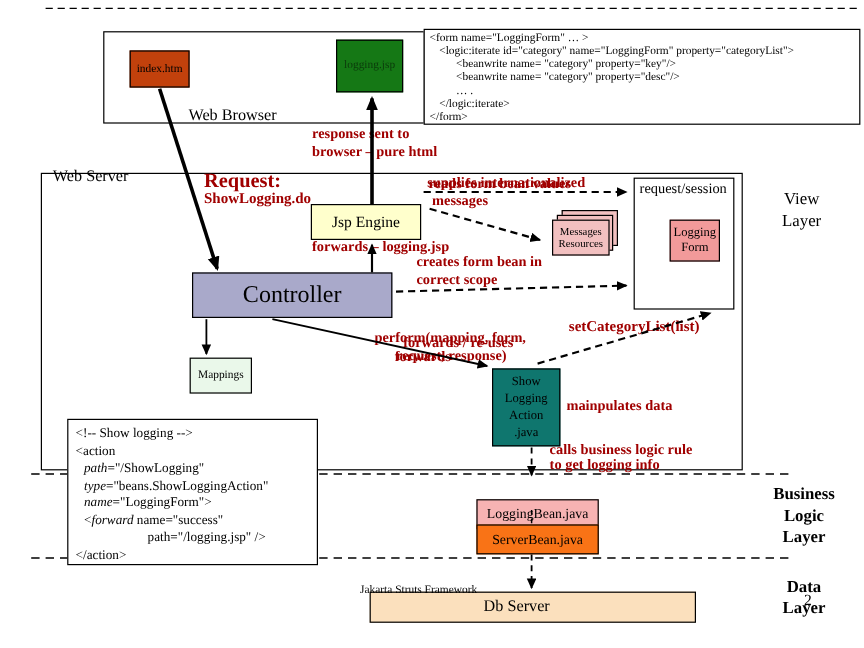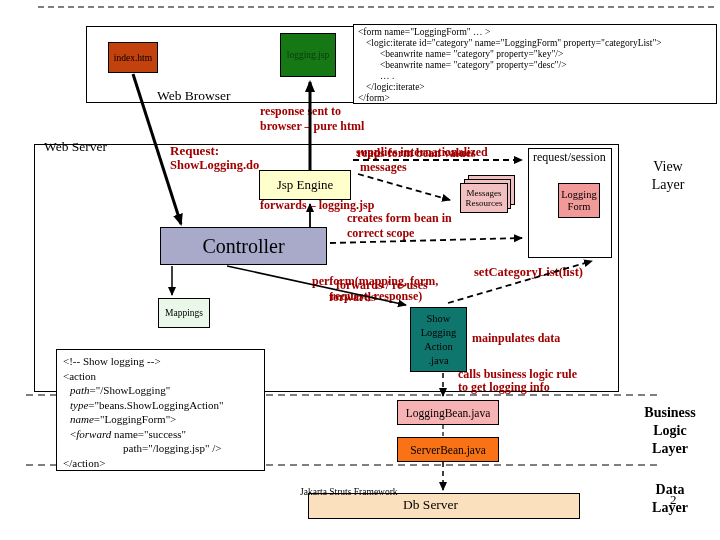--- a/index.html
+++ b/index.html
@@ -41,21 +41,21 @@
     <div style="padding-left:8px">&lt;/logic:iterate&gt;</div>
     <div>&lt;/form&gt;</div>
   </div>
 
   <div class="red" style="left:260px;top:105px">response sent to</div>
   <div class="red" style="left:260px;top:120px">browser – pure html</div>
 
   <div class="bx" style="left:34px;top:144px;width:585px;height:248px"></div>
   <div class="lbl" style="left:44px;top:139px;font-size:13.5px">Web Server</div>
 
-  <div class="red" style="left:170px;top:144px;font-size:13px">Request:</div>
+  <div class="red" style="left:170px;top:144px;font-size:17px">Request:</div>
   <div class="red" style="left:170px;top:159px;font-size:12.5px">ShowLogging.do</div>
 
   <div class="bx ctr" style="left:259px;top:170px;width:92px;height:30px;background:#ffffcc;font-size:13px">Jsp Engine</div>
 
   <div class="red" style="left:356px;top:146px">supplies internationalized</div>
   <div class="red" style="left:357px;top:147px">reads form bean values</div>
   <div class="red" style="left:360px;top:161px">messages</div>
 
   <div class="bx" style="left:468px;top:175px;width:47px;height:30px;background:#f2c0c0"></div>
   <div class="bx" style="left:464px;top:179px;width:47px;height:30px;background:#f2c0c0"></div>
@@ -101,21 +101,21 @@
     <div>&lt;!-- Show logging --&gt;</div>
     <div>&lt;action</div>
     <div style="padding-left:7px"><span class="it">path</span><span>="/ShowLogging"</span></div>
     <div style="padding-left:7px"><span class="it">type</span><span>="beans.ShowLoggingAction"</span></div>
     <div style="padding-left:7px"><span class="it">name</span><span>="LoggingForm"&gt;</span></div>
     <div style="padding-left:7px"><span>&lt;</span><span class="it">forward</span><span> name="success"</span></div>
     <div style="padding-left:60px">path="/logging.jsp" /&gt;</div>
     <div>&lt;/action&gt;</div>
   </div>
 
-  <div class="bx ctr" style="left:397px;top:400px;width:102px;height:25px;background:#f7b3b3;font-size:11.5px">LoggingBean.java</div>
+  <div class="bx ctr" style="left:397px;top:416px;width:102px;height:25px;background:#f7b3b3;font-size:11.5px">LoggingBean.java</div>
   <div class="bx ctr" style="left:397px;top:437px;width:102px;height:25px;background:#f97316;font-size:11.5px">ServerBean.java</div>
 
   <div class="abs col" style="left:628px;top:158px;width:80px;font-weight:normal;font-size:14px;line-height:18px">
     <div>View</div>
     <div>Layer</div>
   </div>
   <div class="abs col" style="left:630px;top:404px;width:80px;font-weight:bold;font-size:14px;line-height:18px">
     <div>Business</div>
     <div>Logic</div>
     <div>Layer</div>

